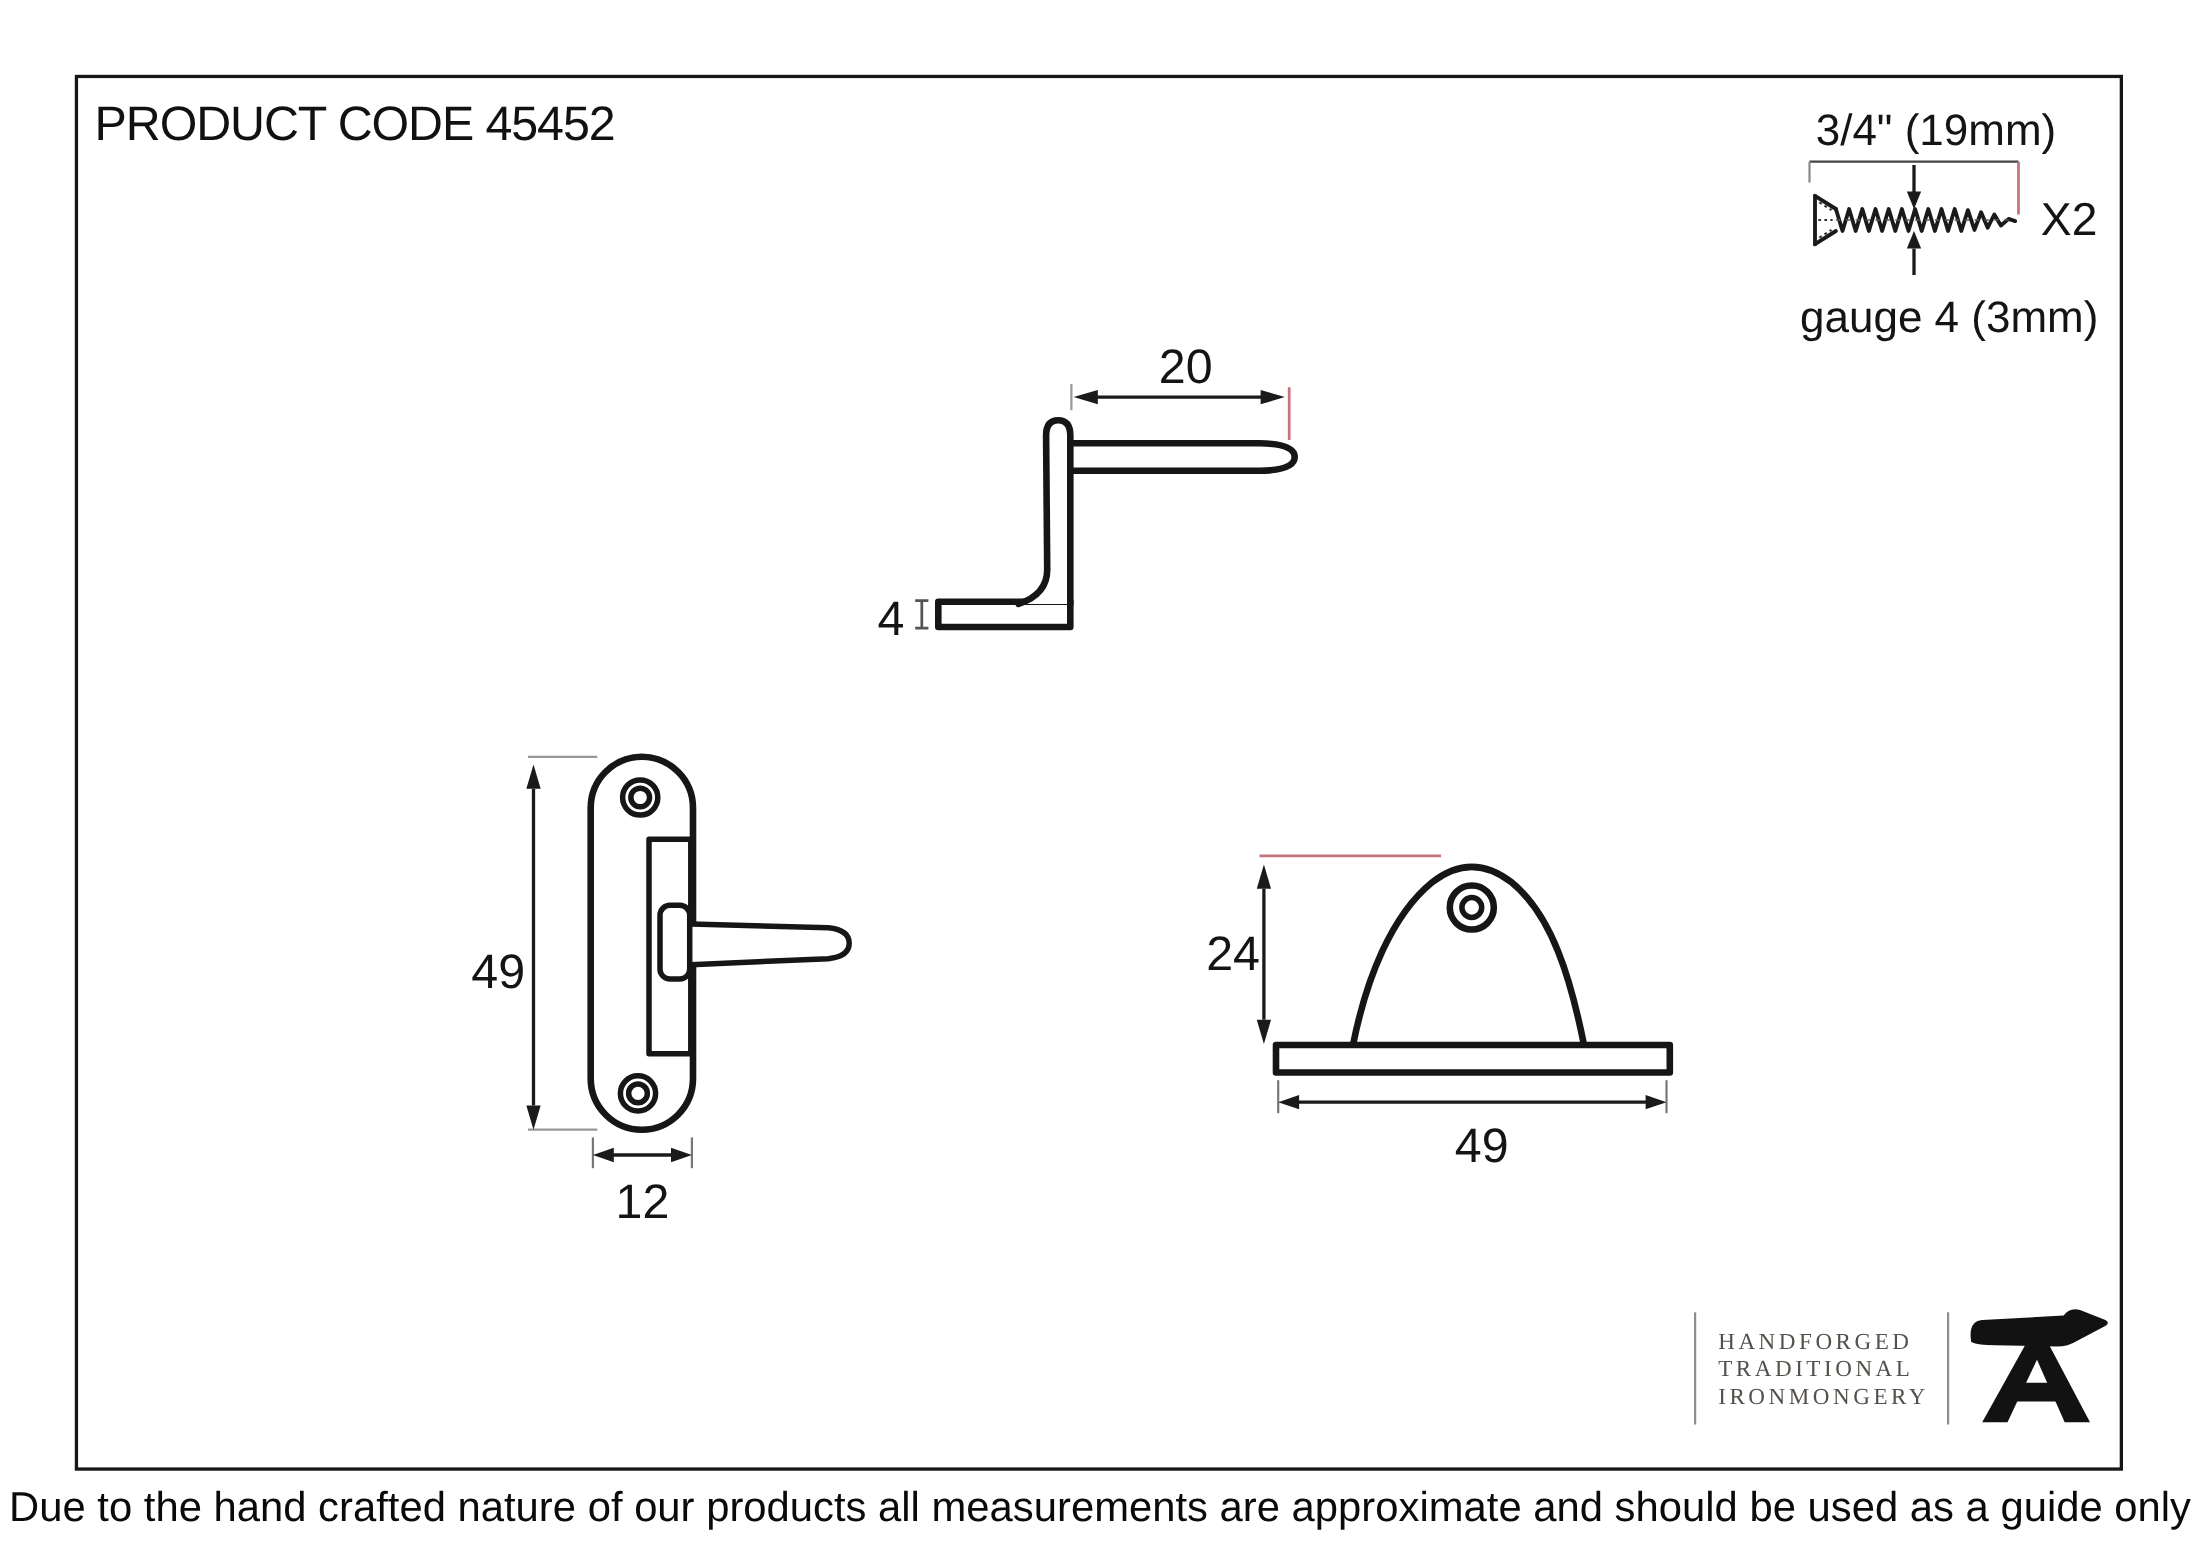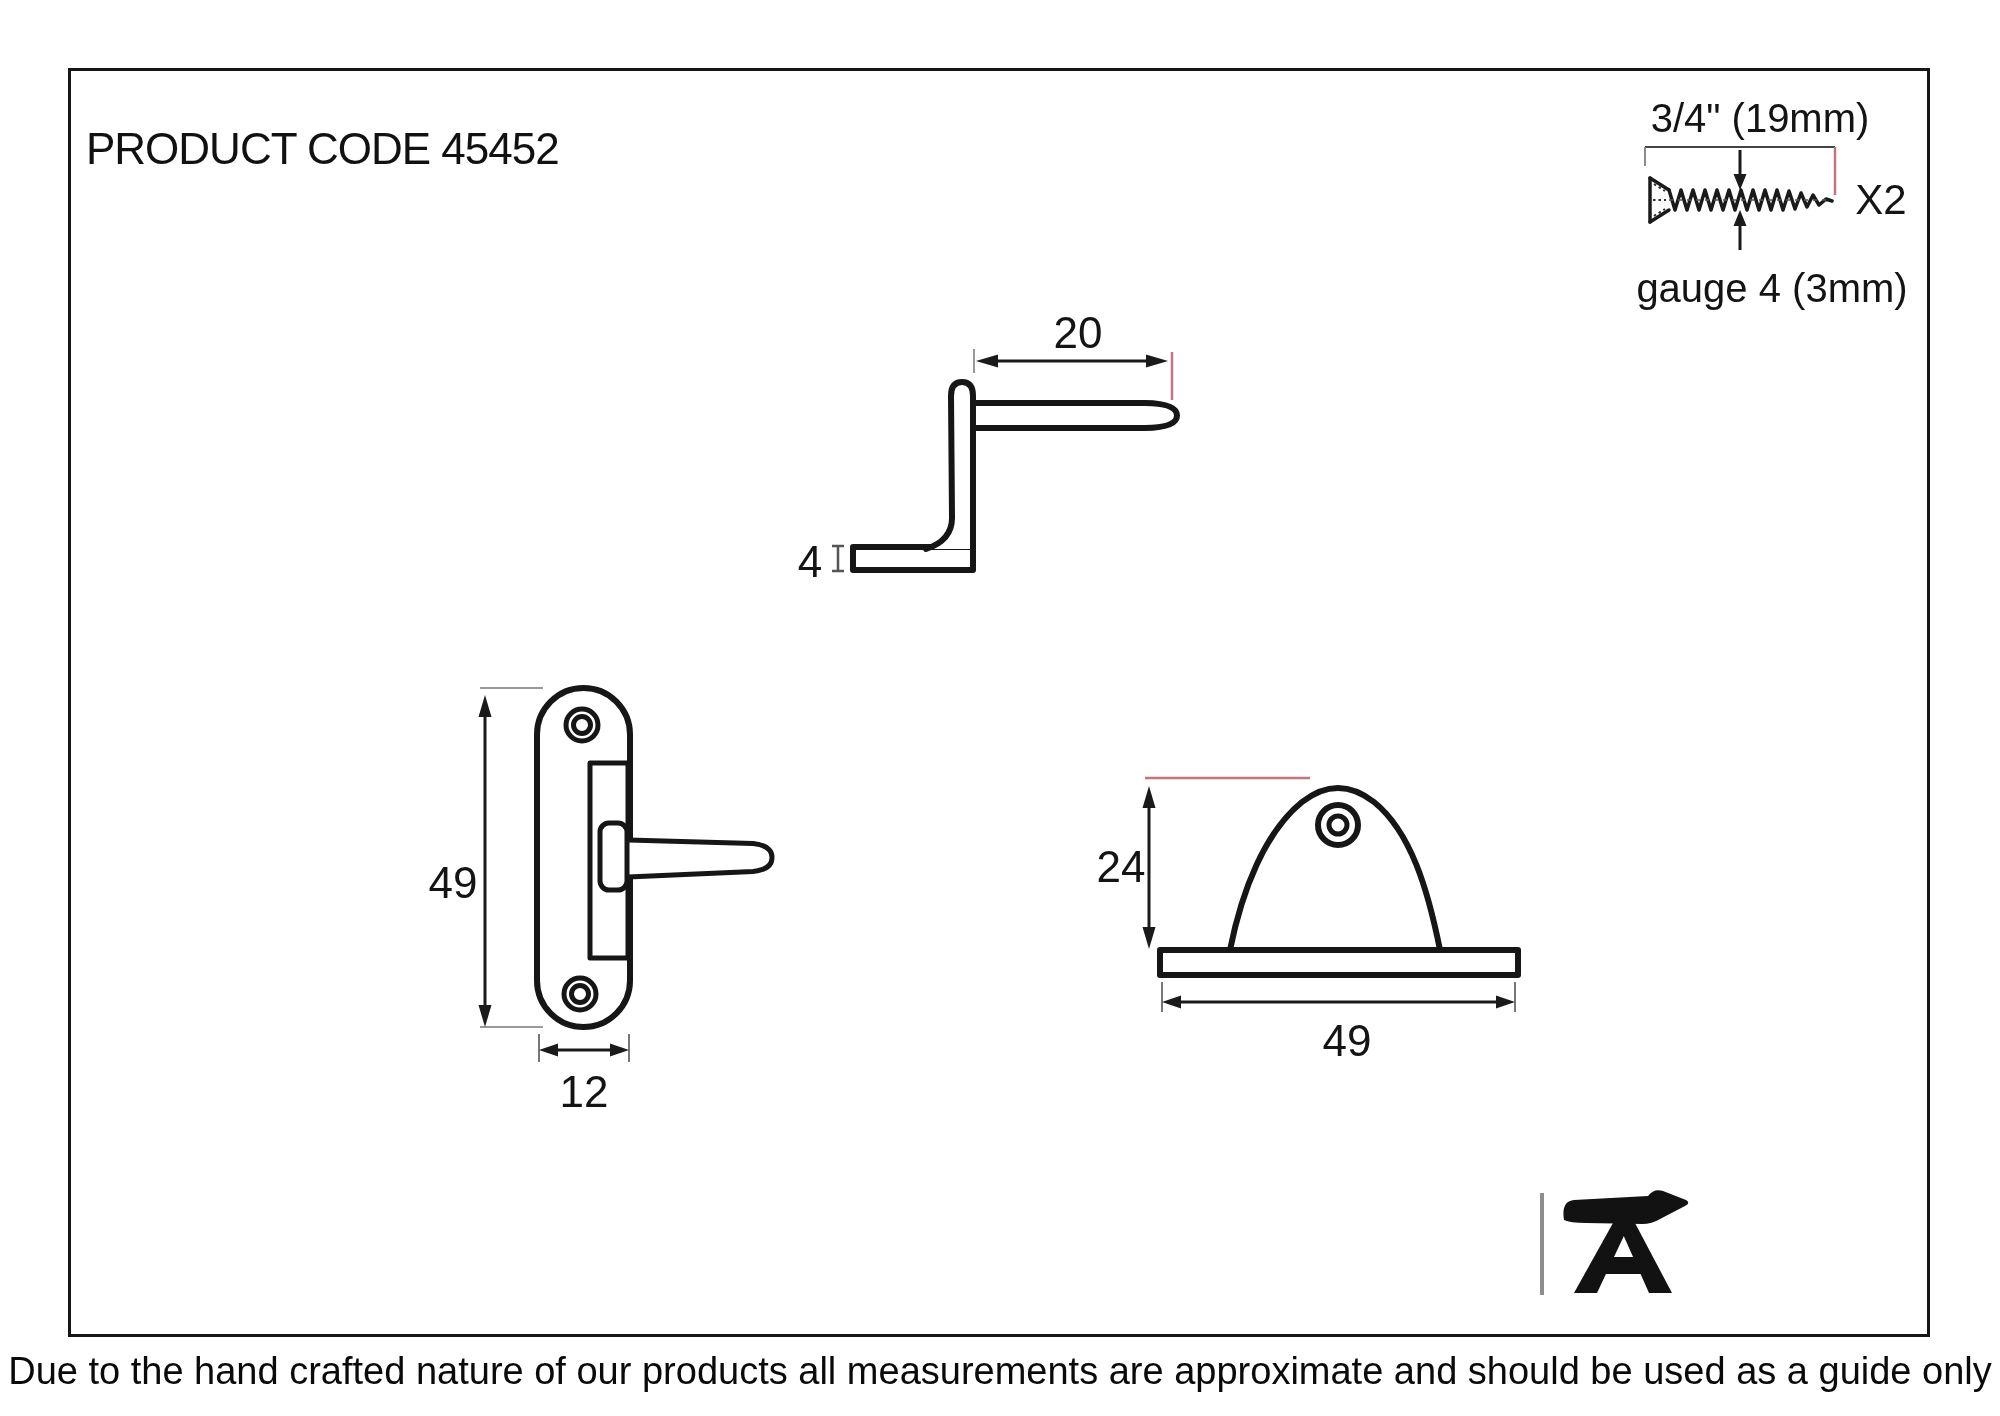--- a/index.html
+++ b/index.html
@@ -6,21 +6,21 @@
   body{
     width:2000px;height:1416px;position:relative;background:#ffffff;
     font-family:"Liberation Sans",sans-serif;overflow:hidden;
   }
   .sheet-border{
     position:absolute;left:68px;top:68px;width:1862px;height:1269px;
     border:3px solid #161616;box-sizing:border-box;background:#fff;
   }
   .product-code{
     position:absolute;left:86px;top:88px;font-size:44px;letter-spacing:-1px;
-    color:#111;font-weight:400;white-space:nowrap;margin-top:36px;
+    color:#111;font-weight:400;white-space:nowrap;
   }
   .drawing{position:absolute;}
   .dim-text{font-family:"Liberation Sans",sans-serif;font-size:44px;fill:#141414;}
   .screw-text{font-family:"Liberation Sans",sans-serif;font-size:40px;fill:#141414;}
   .qty-text{font-family:"Liberation Sans",sans-serif;font-size:42px;fill:#141414;}
   .outline{fill:#ffffff;stroke:#161616;stroke-width:6;stroke-linejoin:round;stroke-linecap:round;}
   .outline-thin{fill:#ffffff;stroke:#161616;stroke-width:5;stroke-linejoin:round;stroke-linecap:round;}
   .dimline{stroke:#1a1a1a;stroke-width:3;fill:none;}
   .arrowhead{fill:#1a1a1a;stroke:none;}
   .extline{stroke:#999;stroke-width:2;fill:none;}
@@ -144,20 +144,25 @@
     <path class="extline-dark" d="M425,222 V252"></path>
     <path class="dimline" d="M89,242 H408"></path>
     <polygon class="arrowhead" points="72,242 91,235.5 91,248.5"></polygon>
     <polygon class="arrowhead" points="425,242 406,235.5 406,248.5"></polygon>
   </g>
   <text class="dim-text" x="257" y="296" text-anchor="middle">49</text>
 </svg>
 
 <div class="logo-box">
   <div class="logo-rule"></div>
+  <div class="logo-text">
+    <div>HANDFORGED</div>
+    <div>TRADITIONAL</div>
+    <div>IRONMONGERY</div>
+  </div>
   <div class="logo-rule"></div>
   <svg class="anvil" width="132" height="114" viewBox="0 0 132 114">
     <g fill="#121212">
       <path d="M6,33 Q3,14 16,13 L90,9 Q96,1 105,4 L128,13 Q133,16 127,19 L102,32 Q94,37 84,37 L28,36 Q12,36 6,33 Z"></path>
       <polygon points="55,36 72,36 39,106 16,106"></polygon>
       <polygon points="60,36 77,36 114,106 91,106"></polygon>
       <polygon points="45,70 88,70 95,87 38,87"></polygon>
     </g>
   </svg>
 </div>

